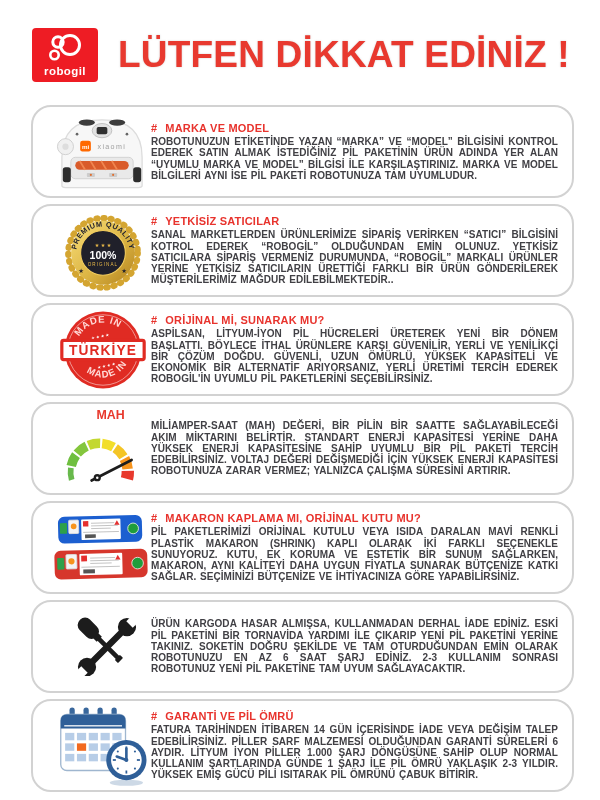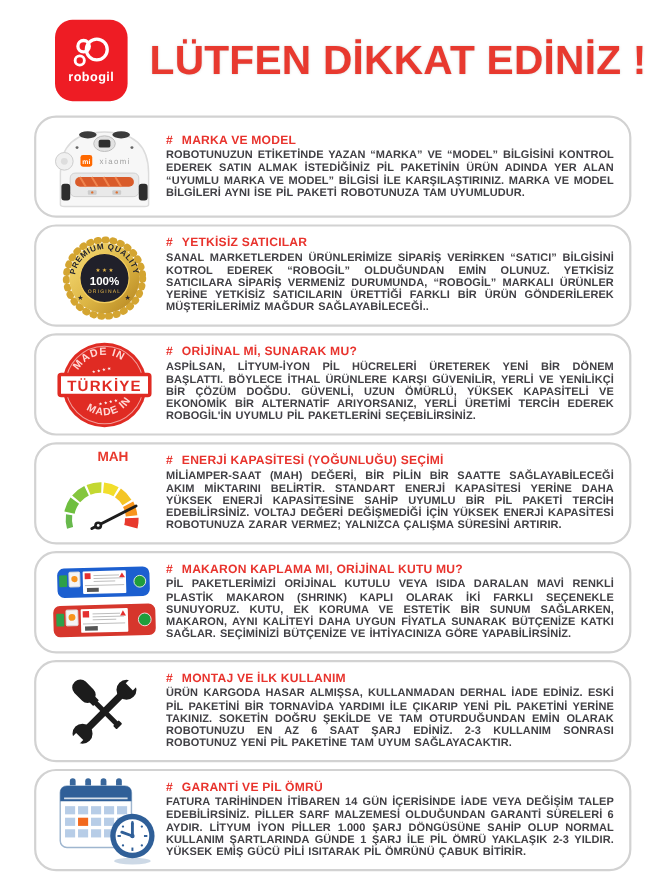--- a/index.html
+++ b/index.html
@@ -4,35 +4,35 @@
 <title>robogil — Lütfen Dikkat Ediniz</title>
 <style>
   html,body{margin:0;padding:0;background:#ffffff;}
   .page{
     position:relative;width:600px;height:800px;margin:0 auto;background:#fff;
     font-family:"Liberation Sans",sans-serif;overflow:hidden;
   }
   
   .header{display:flex;align-items:center;gap:20px;padding:20px 0 0 32px;height:70px;}
   .logo{
-    width:66px;height:74px;border-radius:16px;background:#ee1c24;flex:none;
-    display:flex;flex-direction:column;align-items:center;justify-content:center;gap:2px;margin-left:18px;
+    width:66px;height:54px;border-radius:4px;background:#ee1c24;flex:none;
+    display:flex;flex-direction:column;align-items:center;justify-content:center;gap:2px;
   }
   .logo-text{color:#fff;font-size:11.5px;font-weight:700;letter-spacing:.4px;line-height:1;}
   .page-title{
     color:#e8392f;font-size:37px;font-weight:800;letter-spacing:.2px;
     text-shadow:0 0 2px rgba(120,120,120,.35);
   }
   
   .cards{display:flex;flex-direction:column;gap:6px;padding:15px 26px 0 31px;}
   .card{
     box-sizing:border-box;height:93px;border:2px solid #d2d2d2;border-radius:20px;
     display:flex;align-items:center;padding:4px 12px 4px 6px;overflow:hidden;background:#fff;
   }
-  .icon-wrap{width:112px;flex:none;display:flex;align-items:center;justify-content:center;}
+  .icon-wrap{width:112px;flex:none;display:flex;align-items:center;justify-content:flex-end;}
   .content{flex:1;min-width:0;padding-right:2px;}
   .heading{
     margin:0 0 2px 0;color:#e8332d;font-size:11px;font-weight:800;letter-spacing:.2px;line-height:1.1;
   }
   .heading .hash{margin-right:8px;}
   .body-text{
     margin:0;color:#414045;font-size:10px;font-weight:700;line-height:1.13;
     text-align:justify;text-align-last:left;letter-spacing:.05px;word-spacing:.8px;
   }
   svg text{font-family:"Liberation Sans",sans-serif;}
@@ -107,21 +107,21 @@
           </text>
           <text x="25" y="70" font-size="7" fill="#23232e">★</text>
           <text x="72" y="70" font-size="7" fill="#23232e">★</text>
           <text x="52" y="42" font-size="5.5" fill="#e9b949" text-anchor="middle">★ ★ ★</text>
           <text x="52" y="54.5" font-size="11.5" font-weight="bold" fill="#ffffff" text-anchor="middle">100%</text>
           <text x="52" y="62.5" font-size="5" letter-spacing="1.2" fill="#e9b949" text-anchor="middle">ORIGINAL</text>
         </svg>
       </div>
       <div class="content">
         <h2 class="heading"><span class="hash">#</span><span>YETKİSİZ SATICILAR</span></h2>
-        <p class="body-text">SANAL MARKETLERDEN ÜRÜNLERİMİZE SİPARİŞ VERİRKEN “SATICI” BİLGİSİNİ KOTROL EDEREK “ROBOGİL” OLDUĞUNDAN EMİN OLUNUZ. YETKİSİZ SATICILARA SİPARİŞ VERMENİZ DURUMUNDA, “ROBOGİL” MARKALI ÜRÜNLER YERİNE YETKİSİZ SATICILARIN ÜRETTİĞİ FARKLI BİR ÜRÜN GÖNDERİLEREK MÜŞTERİLERİMİZ MAĞDUR SAĞLAYABİLECEĞİ..</p>
+        <p class="body-text">SANAL MARKETLERDEN ÜRÜNLERİMİZE SİPARİŞ VERİRKEN “SATICI” BİLGİSİNİ KOTROL EDEREK “ROBOGİL” OLDUĞUNDAN EMİN OLUNUZ. YETKİSİZ SATICILARA SİPARİŞ VERMENİZ DURUMUNDA, “ROBOGİL” MARKALI ÜRÜNLER YERİNE YETKİSİZ SATICILARIN ÜRETTİĞİ FARKLI BİR ÜRÜN GÖNDERİLEREK MÜŞTERİLERİMİZ MAĞDUR EDİLEBİLMEKTEDİR..</p>
       </div>
     </section>
 
     <section class="card">
       <div class="icon-wrap">
         <svg width="96" height="86" viewBox="0 0 100 94">
           <defs>
             <path id="stTop" d="M 20,47 A 30,30 0 1 1 80,47" fill="none"></path>
             <path id="stBot" d="M 20,47 A 30,30 0 0 0 80,47" fill="none"></path>
           </defs>
@@ -162,21 +162,20 @@
             <path d="M76.0,66.9 A30,30 0 0 1 75.1,75.3" stroke="#e8392d" stroke-width="13"></path>
           </g>
           <g>
             <path d="M38,77 L80,55.5" stroke="#1d1d1d" stroke-width="2.8" stroke-linecap="round"></path>
             <circle cx="44" cy="74" r="3.8" fill="#1d1d1d"></circle>
             <circle cx="44" cy="74" r="1.3" fill="#ffffff"></circle>
           </g>
         </svg>
       </div>
       <div class="content">
-        <h2 class="heading"><span class="hash">#</span><span>ENERJİ KAPASİTESİ (YOĞUNLUĞU) SEÇİMİ</span></h2>
         <p class="body-text">MİLİAMPER-SAAT (MAH) DEĞERİ, BİR PİLİN BİR SAATTE SAĞLAYABİLECEĞİ AKIM MİKTARINI BELİRTİR. STANDART ENERJİ KAPASİTESİ YERİNE DAHA YÜKSEK ENERJİ KAPASİTESİNE SAHİP UYUMLU BİR PİL PAKETİ TERCİH EDEBİLİRSİNİZ. VOLTAJ DEĞERİ DEĞİŞMEDİĞİ İÇİN YÜKSEK ENERJİ KAPASİTESİ ROBOTUNUZA ZARAR VERMEZ; YALNIZCA ÇALIŞMA SÜRESİNİ ARTIRIR.</p>
       </div>
     </section>
 
     <section class="card">
       <div class="icon-wrap">
         <svg width="100" height="82" viewBox="0 0 112 88">
           <g transform="rotate(-1.5 56 24)">
             <rect x="8" y="8" width="94" height="30" rx="7" fill="#1c5fd0"></rect>
             <rect x="10" y="15" width="8" height="12" rx="1" fill="#2da04a"></rect>
@@ -221,21 +220,20 @@
           </g>
           <g transform="rotate(-45 48 45)">
             <rect x="40" y="3" width="16" height="26" rx="7.5" fill="#1c1c1c"></rect>
             <rect x="44" y="28" width="8" height="5" fill="#1c1c1c"></rect>
             <rect x="45.5" y="32" width="5" height="30" fill="#1c1c1c"></rect>
             <rect x="44" y="61" width="8" height="5" rx="1" fill="#1c1c1c"></rect>
           </g>
         </svg>
       </div>
       <div class="content">
-        <h2 class="heading"><span class="hash">#</span><span>MONTAJ VE İLK KULLANIM</span></h2>
         <p class="body-text">ÜRÜN KARGODA HASAR ALMIŞSA, KULLANMADAN DERHAL İADE EDİNİZ. ESKİ PİL PAKETİNİ BİR TORNAVİDA YARDIMI İLE ÇIKARIP YENİ PİL PAKETİNİ YERİNE TAKINIZ. SOKETİN DOĞRU ŞEKİLDE VE TAM OTURDUĞUNDAN EMİN OLARAK ROBOTUNUZU EN AZ 6 SAAT ŞARJ EDİNİZ. 2-3 KULLANIM SONRASI ROBOTUNUZ YENİ PİL PAKETİNE TAM UYUM SAĞLAYACAKTIR.</p>
       </div>
     </section>
 
     <section class="card">
       <div class="icon-wrap">
         <svg width="100" height="84" viewBox="0 0 112 96">
           <g>
             <rect x="20" y="4" width="6" height="16" rx="3" fill="#39679c"></rect>
             <rect x="36" y="4" width="6" height="16" rx="3" fill="#39679c"></rect>

